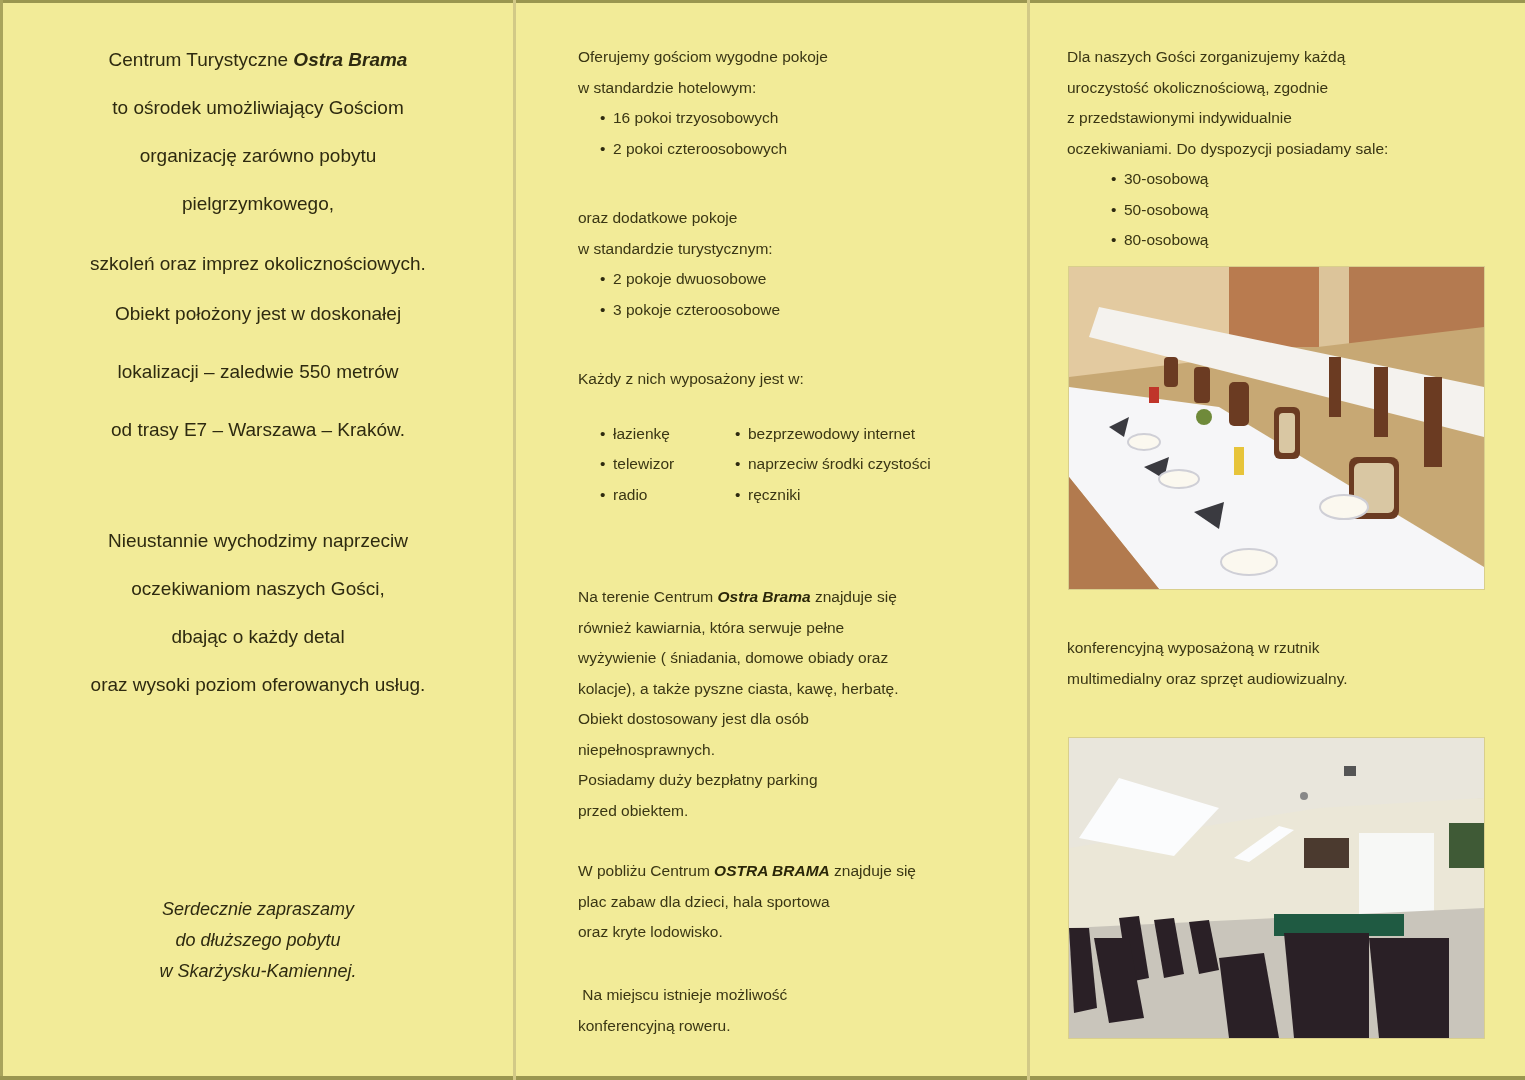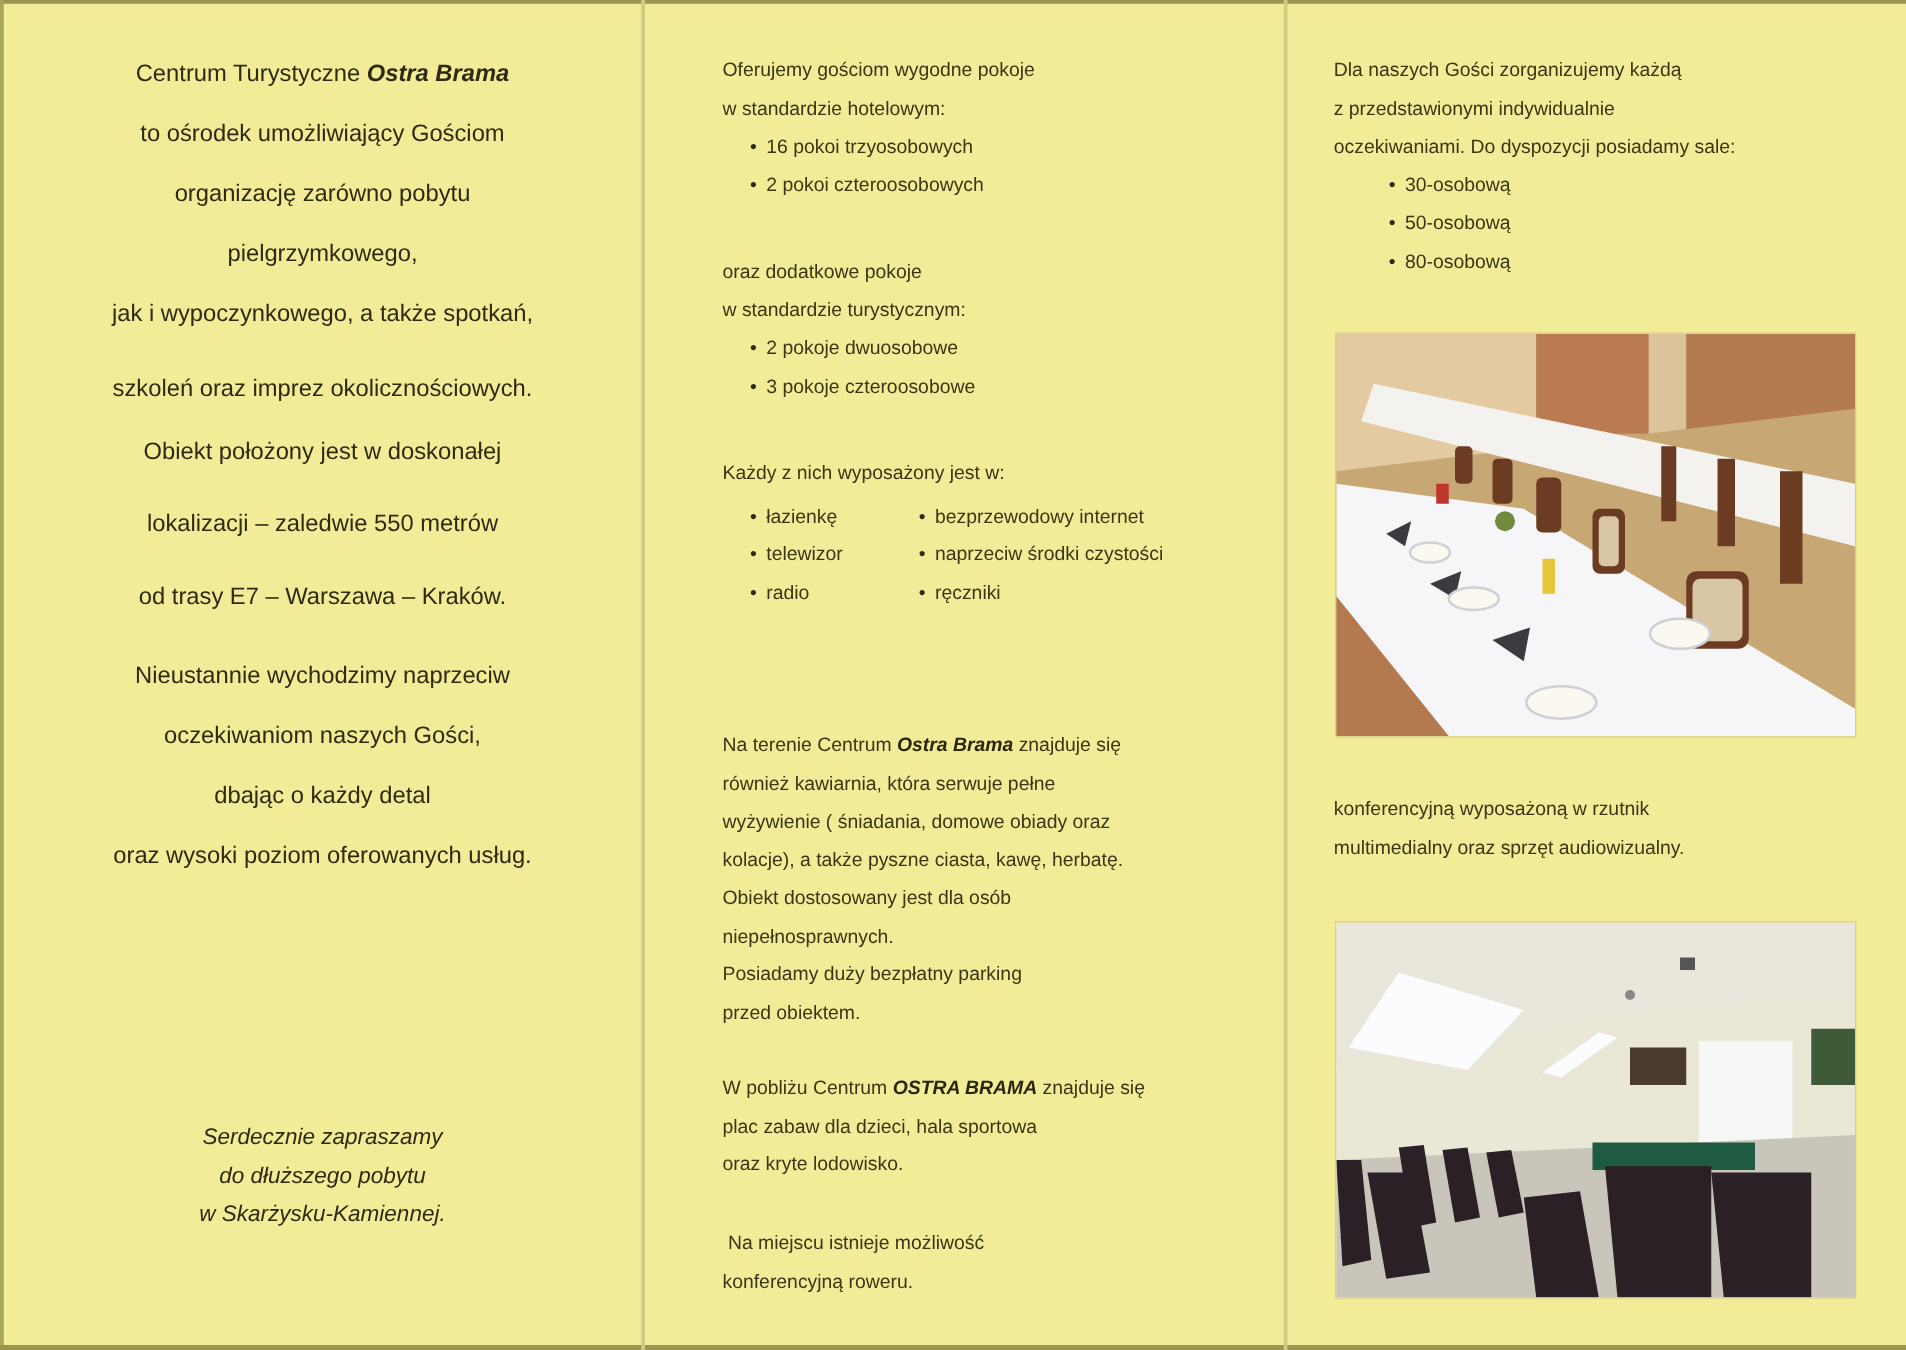--- a/index.html
+++ b/index.html
@@ -133,21 +133,20 @@
 <div class="frame-bottom"></div>
 <div class="fold f1"></div>
 <div class="fold f2"></div>
 
 <section class="panel p1">
   <div class="intro">
     <span class="line"><span>Centrum Turystyczne </span><em class="brand">Ostra Brama</em></span>
     <span class="line">to ośrodek umożliwiający Gościom</span>
     <span class="line">organizację zarówno pobytu</span>
     <span class="line">pielgrzymkowego,</span>
-    <span class="line">jak i wypoczynkowego, a także spotkań,</span>
     <span class="line tight" style="height:38px">szkoleń oraz imprez okolicznościowych.</span>
     <span class="line tight">Obiekt położony jest w doskonałej</span>
     <span class="line tight">lokalizacji – zaledwie 550 metrów</span>
     <span class="line tight">od trasy E7 – Warszawa – Kraków.</span>
   </div>
 
   <div class="promise">
     <span class="line">Nieustannie wychodzimy naprzeciw</span>
     <span class="line">oczekiwaniom naszych Gości,</span>
     <span class="line">dbając o każdy detal</span>
@@ -174,21 +173,21 @@
   <div class="block b2">
     <span class="line">oraz dodatkowe pokoje</span>
     <span class="line">w standardzie turystycznym:</span>
     <ul class="bullets">
       <li>2 pokoje dwuosobowe</li>
       <li>3 pokoje czteroosobowe</li>
     </ul>
   </div>
 
   <div class="block b3">
-    <span class="line" style="margin-bottom:4px">Każdy z nich wyposażony jest w:</span>
+    <span class="line" style="margin-bottom:24px">Każdy z nich wyposażony jest w:</span>
     <div class="cols">
       <ul class="bullets">
         <li>łazienkę</li>
         <li>telewizor</li>
         <li>radio</li>
       </ul>
       <ul class="bullets">
         <li>bezprzewodowy internet</li>
         <li>naprzeciw środki czystości</li>
         <li>ręczniki</li>
@@ -215,20 +214,21 @@
 
   <div class="block b6">
     <span class="line" style="white-space:pre"> Na miejscu istnieje możliwość</span>
     <span class="line">konferencyjną roweru.</span>
   </div>
 </section>
 
 <section class="panel p3 body-text">
   <div class="block c1">
     <span class="line">Dla naszych Gości zorganizujemy każdą</span>
+    <span class="line">uroczystość okolicznościową, zgodnie</span>
     <span class="line">z przedstawionymi indywidualnie</span>
     <span class="line">oczekiwaniami. Do dyspozycji posiadamy sale:</span>
     <ul class="bullets">
       <li>30-osobową</li>
       <li>50-osobową</li>
       <li>80-osobową</li>
     </ul>
   </div>
 
   <div class="photo photo-banquet">

